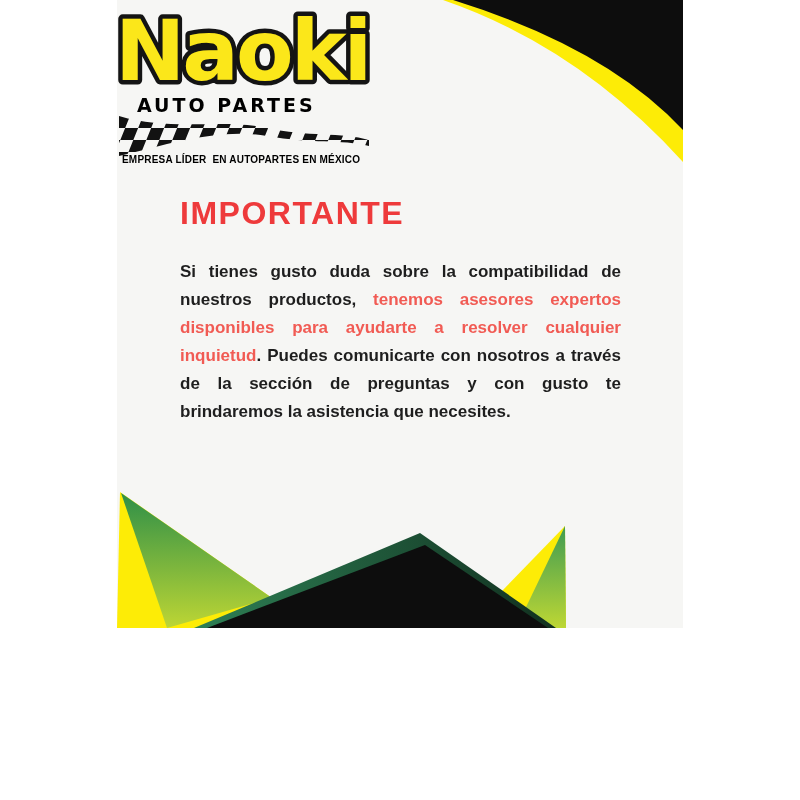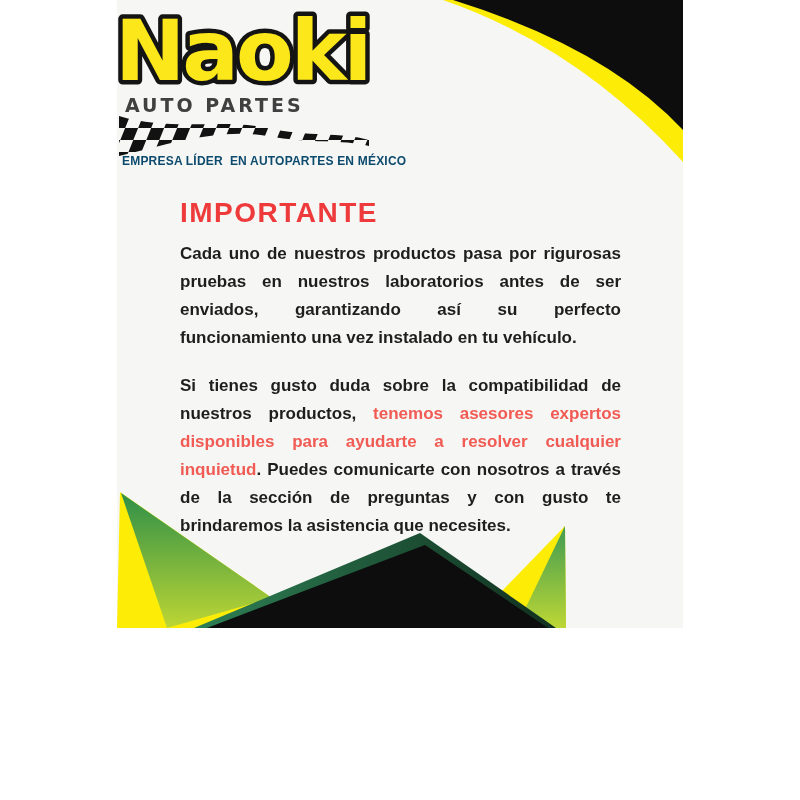--- a/index.html
+++ b/index.html
@@ -10,33 +10,33 @@
   .card{
     position:absolute;left:117px;top:0;width:566px;height:628px;
     background:#f6f6f4;overflow:hidden;
   }
   
   .corner-tr{position:absolute;top:0;right:0;width:240px;height:165px;}
   
   .logo-block{position:absolute;left:0;top:0;width:470px;height:180px;}
   .naoki-svg{position:absolute;left:0;top:0;width:270px;height:100px;overflow:visible;}
   .auto-partes{
-    position:absolute;left:8px;top:94px;
+    position:absolute;left:20px;top:94px;
     font-family:"DejaVu Sans",sans-serif;font-weight:bold;font-size:19px;
-    letter-spacing:3px;color:#404040;white-space:pre;
+    letter-spacing:3px;color:#000000;white-space:pre;
   }
   .flag-svg{position:absolute;left:0px;top:116px;width:252px;height:44px;}
   .tagline{
     position:absolute;left:5px;top:154px;
-    font-weight:bold;font-size:12px;letter-spacing:0.2px;color:#0c4a6e;white-space:pre;
+    font-weight:bold;font-size:10px;letter-spacing:0.2px;color:#000000;white-space:pre;
   }
   
   .content{position:absolute;left:63px;top:196px;width:441px;}
   .content h1{
-    margin:0 0 10px 0;font-size:28px;line-height:34px;font-weight:bold;
+    margin:0 0 28px 0;font-size:32px;line-height:34px;font-weight:bold;
     letter-spacing:1.5px;color:#ee3a3b;
   }
   .content p{
     margin:0 0 20px 0;font-size:17px;line-height:28px;font-weight:bold;
     color:#1e1e1e;text-align:justify;
   }
   .red-span{color:#f15b54;}
   
   .bottom-deco{position:absolute;left:0;bottom:0;width:566px;height:140px;}
 </style>
@@ -62,21 +62,20 @@
           <rect x="13" y="12" width="13" height="12" fill="#121212"></rect>
         </pattern>
       </defs>
       <path d="M2,0 C55,16 105,2 150,12 C190,21 225,16 252,24 L252,30 C224,23 195,28 150,20 C105,12 58,26 2,40 Z" fill="url(#chk)"></path>
     </svg>
     <div class="tagline">EMPRESA LÍDER  EN AUTOPARTES EN MÉXICO</div>
   </div>
 
   <div class="content">
     <h1>IMPORTANTE</h1>
-    <p>Cada uno de nuestros productos pasa por rigurosas pruebas en nuestros laboratorios antes de ser enviados, garantizando así su perfecto funcionamiento una vez instalado en tu vehículo.</p>
     <p><span>Si tienes gusto duda sobre la compatibilidad de nuestros productos, </span><span class="red-span">tenemos asesores expertos disponibles para ayudarte a resolver cualquier inquietud</span><span>. Puedes comunicarte con nosotros a través de la sección de preguntas y con gusto te brindaremos la asistencia que necesites.</span></p>
   </div>
 
   <svg class="bottom-deco" viewBox="0 0 566 140" preserveAspectRatio="none">
     <defs>
       <linearGradient id="gLeft" x1="0" y1="0" x2="0" y2="1">
         <stop offset="0" stop-color="#2e8f48"></stop>
         <stop offset="1" stop-color="#bdd634"></stop>
       </linearGradient>
       <linearGradient id="gRight" x1="0" y1="0" x2="0" y2="1">

